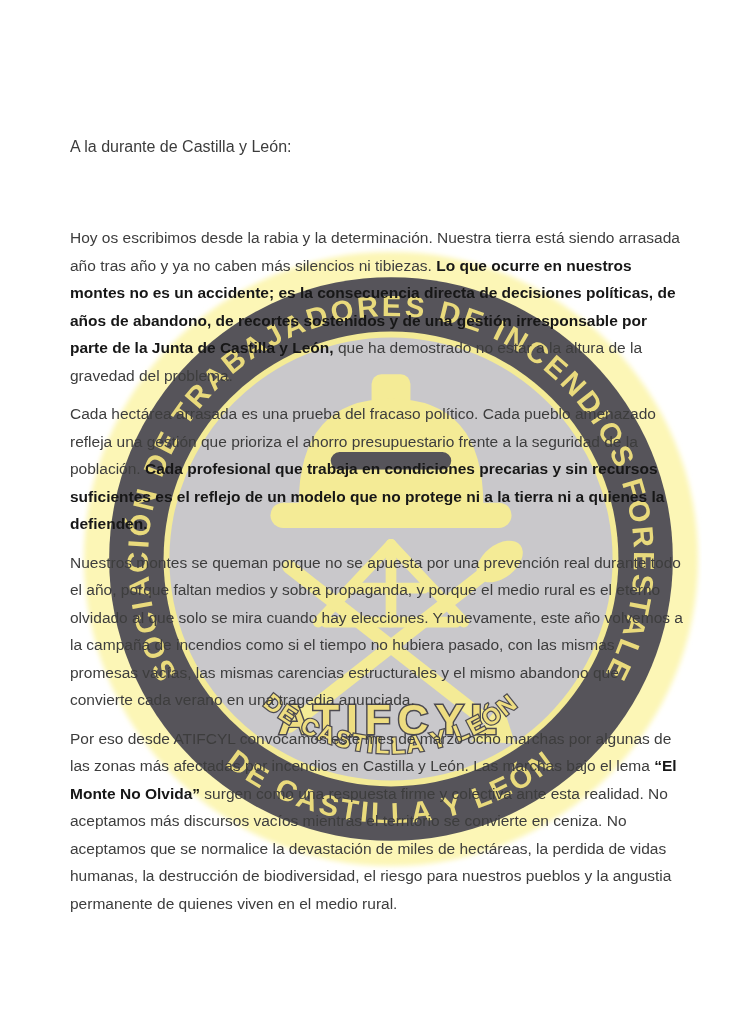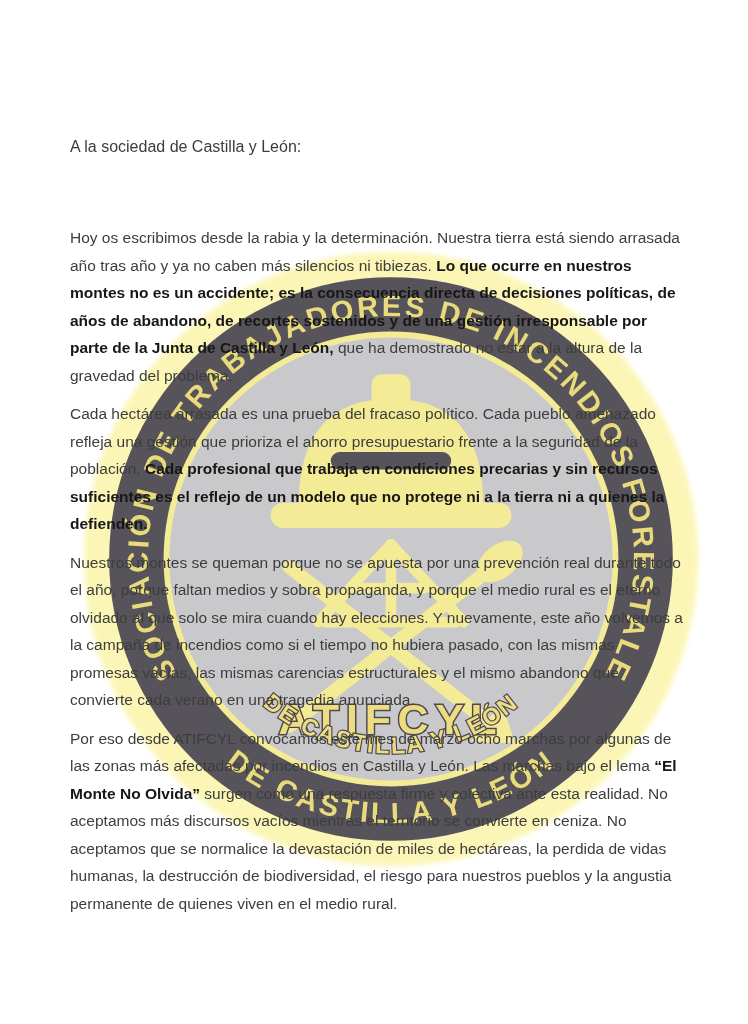--- a/index.html
+++ b/index.html
@@ -119,21 +119,21 @@
 
       <text x="320" y="500" text-anchor="middle" class="seal-inner-text" font-size="44" letter-spacing="7" stroke-width="3" stroke="#4c4a50" fill="#eedd80">ATIFCYL</text>
 
       <text class="seal-inner-text" font-size="24" letter-spacing="2" stroke-width="2.5" stroke="#4c4a50" fill="#eedd80">
         <textPath href="#arcInner" startOffset="50%" text-anchor="middle">DE CASTILLA Y LEÓN</textPath>
       </text>
     </svg>
   </div>
 
   <div class="letter">
-    <p class="doc-title">A la sociedad de Castilla y León:</p>
+    <p class="doc-title">A la durante de Castilla y León:</p>
     <div>
         <p class="para"><span>Hoy os escribimos desde la rabia y la determinación. Nuestra tierra está siendo arrasada año tras año y ya no caben más silencios ni tibiezas. </span><span class="bold">Lo que ocurre en nuestros montes no es un accidente; es la consecuencia directa de decisiones políticas, de años de abandono, de recortes sostenidos y de una gestión irresponsable por parte de la Junta de Castilla y León,</span><span> que ha demostrado no estar a la altura de la gravedad del problema.</span></p>
         <p class="para"><span>Cada hectárea arrasada es una prueba del fracaso político. Cada pueblo amenazado refleja una gestión que prioriza el ahorro presupuestario frente a la seguridad de la población. </span><span class="bold">Cada profesional que trabaja en condiciones precarias y sin recursos suficientes es el reflejo de un modelo que no protege ni a la tierra ni a quienes la defienden.</span></p>
         <p class="para"><span>Nuestros montes se queman porque no se apuesta por una prevención real durante todo el año, porque faltan medios y sobra propaganda, y porque el medio rural es el eterno olvidado al que solo se mira cuando hay elecciones. Y nuevamente, este año volvemos a la campaña de incendios como si el tiempo no hubiera pasado, con las mismas promesas vacías, las mismas carencias estructurales y el mismo abandono que convierte cada verano en una tragedia anunciada.</span></p>
         <p class="para"><span>Por eso desde ATIFCYL convocamos este mes de marzo ocho marchas por algunas de las zonas más afectadas por incendios en Castilla y León. Las marchas bajo el lema </span><span class="bold">“El Monte No Olvida”</span><span> surgen como una respuesta firme y colectiva ante esta realidad. No aceptamos más discursos vacíos mientras el territorio se convierte en ceniza. No aceptamos que se normalice la devastación de miles de hectáreas, la perdida de vidas humanas, la destrucción de biodiversidad, el riesgo para nuestros pueblos y la angustia permanente de quienes viven en el medio rural.</span></p>
       </div>
   </div>
 
 </div>
 

